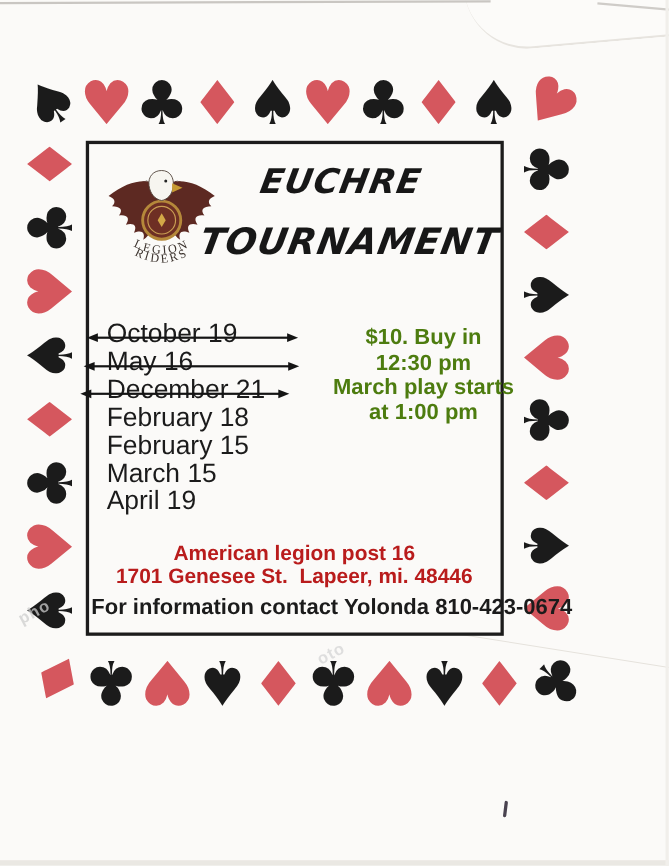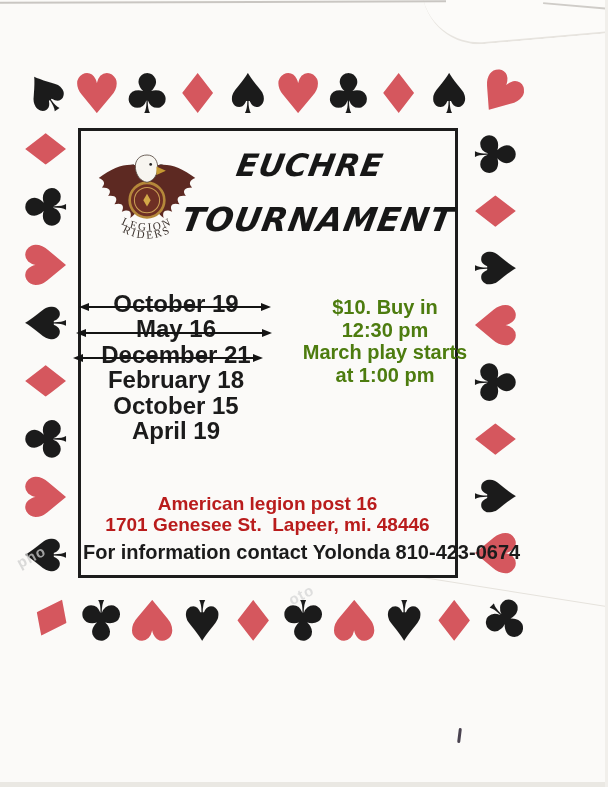--- a/index.html
+++ b/index.html
@@ -39,22 +39,22 @@
   
   .inner-box{position:absolute;left:78px;top:128px;width:374px;height:444px;border:3px solid #1c1c1c;background:transparent;}
 
   
   .title-line{position:absolute;text-align:center;color:#171717;font-family:"DejaVu Sans",sans-serif;
               font-style:italic;font-weight:bold;transform:skewX(-10deg);letter-spacing:1px;white-space:nowrap;}
   .title-1{left:220px;top:147px;width:180px;font-size:31px;}
   .title-2{left:182px;top:200px;width:240px;font-size:33px;}
 
   
-  .dates{position:absolute;left:76px;top:291px;width:200px;text-align:center;
-         font-size:24px;font-weight:bold;color:#1b1b1b;line-height:25.4px;white-space:nowrap;}
+  .dates{position:absolute;left:97px;top:291px;width:200px;
+         font-size:24px;font-weight:normal;color:#1b1b1b;line-height:25.4px;white-space:nowrap;}
   .details{position:absolute;left:295px;top:296px;width:180px;text-align:center;
            font-size:20px;font-weight:bold;color:#4d7c0f;line-height:22.6px;white-space:nowrap;}
   .venue{position:absolute;left:95px;top:494px;width:345px;text-align:center;
          font-size:19px;font-weight:bold;color:#b91c1c;line-height:20.5px;white-space:nowrap;}
   .contact{position:absolute;left:83px;top:541px;width:368px;text-align:right;
            font-size:20px;font-weight:bold;color:#1b1b1b;white-space:nowrap;}
 
   
   .strike-arrow{position:absolute;height:2px;background:#141414;}
   .strike-arrow::before,.strike-arrow::after{content:"";position:absolute;top:-3.5px;width:0;height:0;
@@ -164,21 +164,22 @@
   </svg>
 
   <div class="title-line title-1">EUCHRE</div>
   <div class="title-line title-2">TOURNAMENT</div>
 
   <div class="dates">
     <div>October 19</div>
     <div>May 16</div>
     <div>December 21</div>
     <div>February 18</div>
-    <div>October 15</div>
+    <div>February 15</div>
+    <div>March 15</div>
     <div>April 19</div>
   </div>
 
   <div class="strike-arrow arrow-1"></div>
   <div class="strike-arrow arrow-2"></div>
   <div class="strike-arrow arrow-3"></div>
 
   <div class="details">
     <div>$10. Buy in</div>
     <div>12:30 pm</div>

